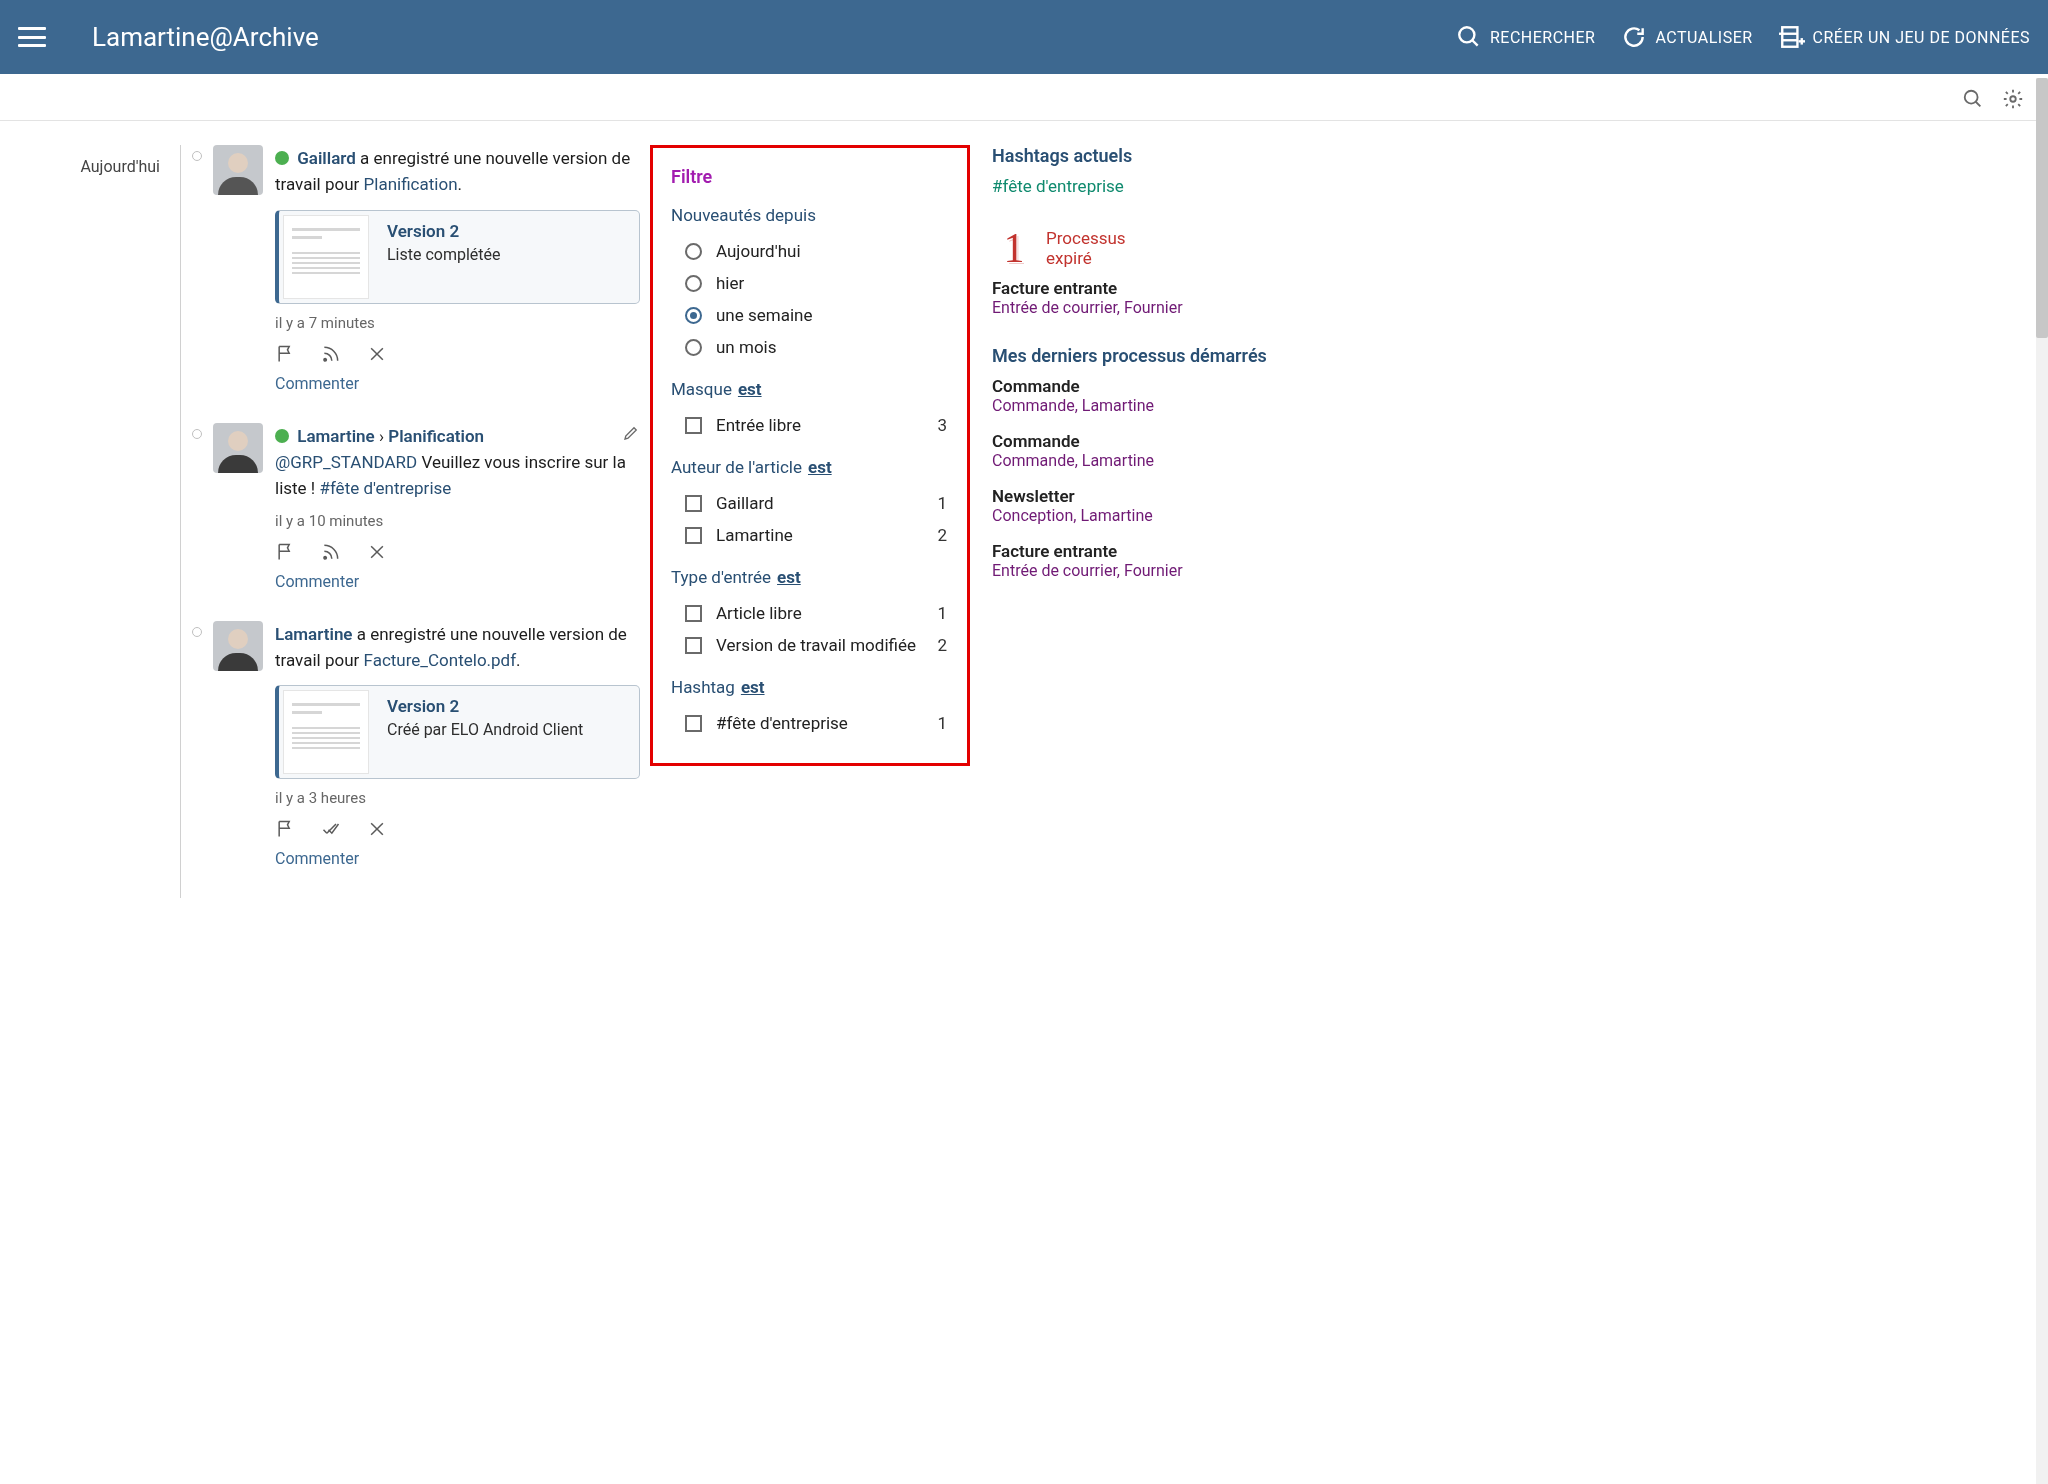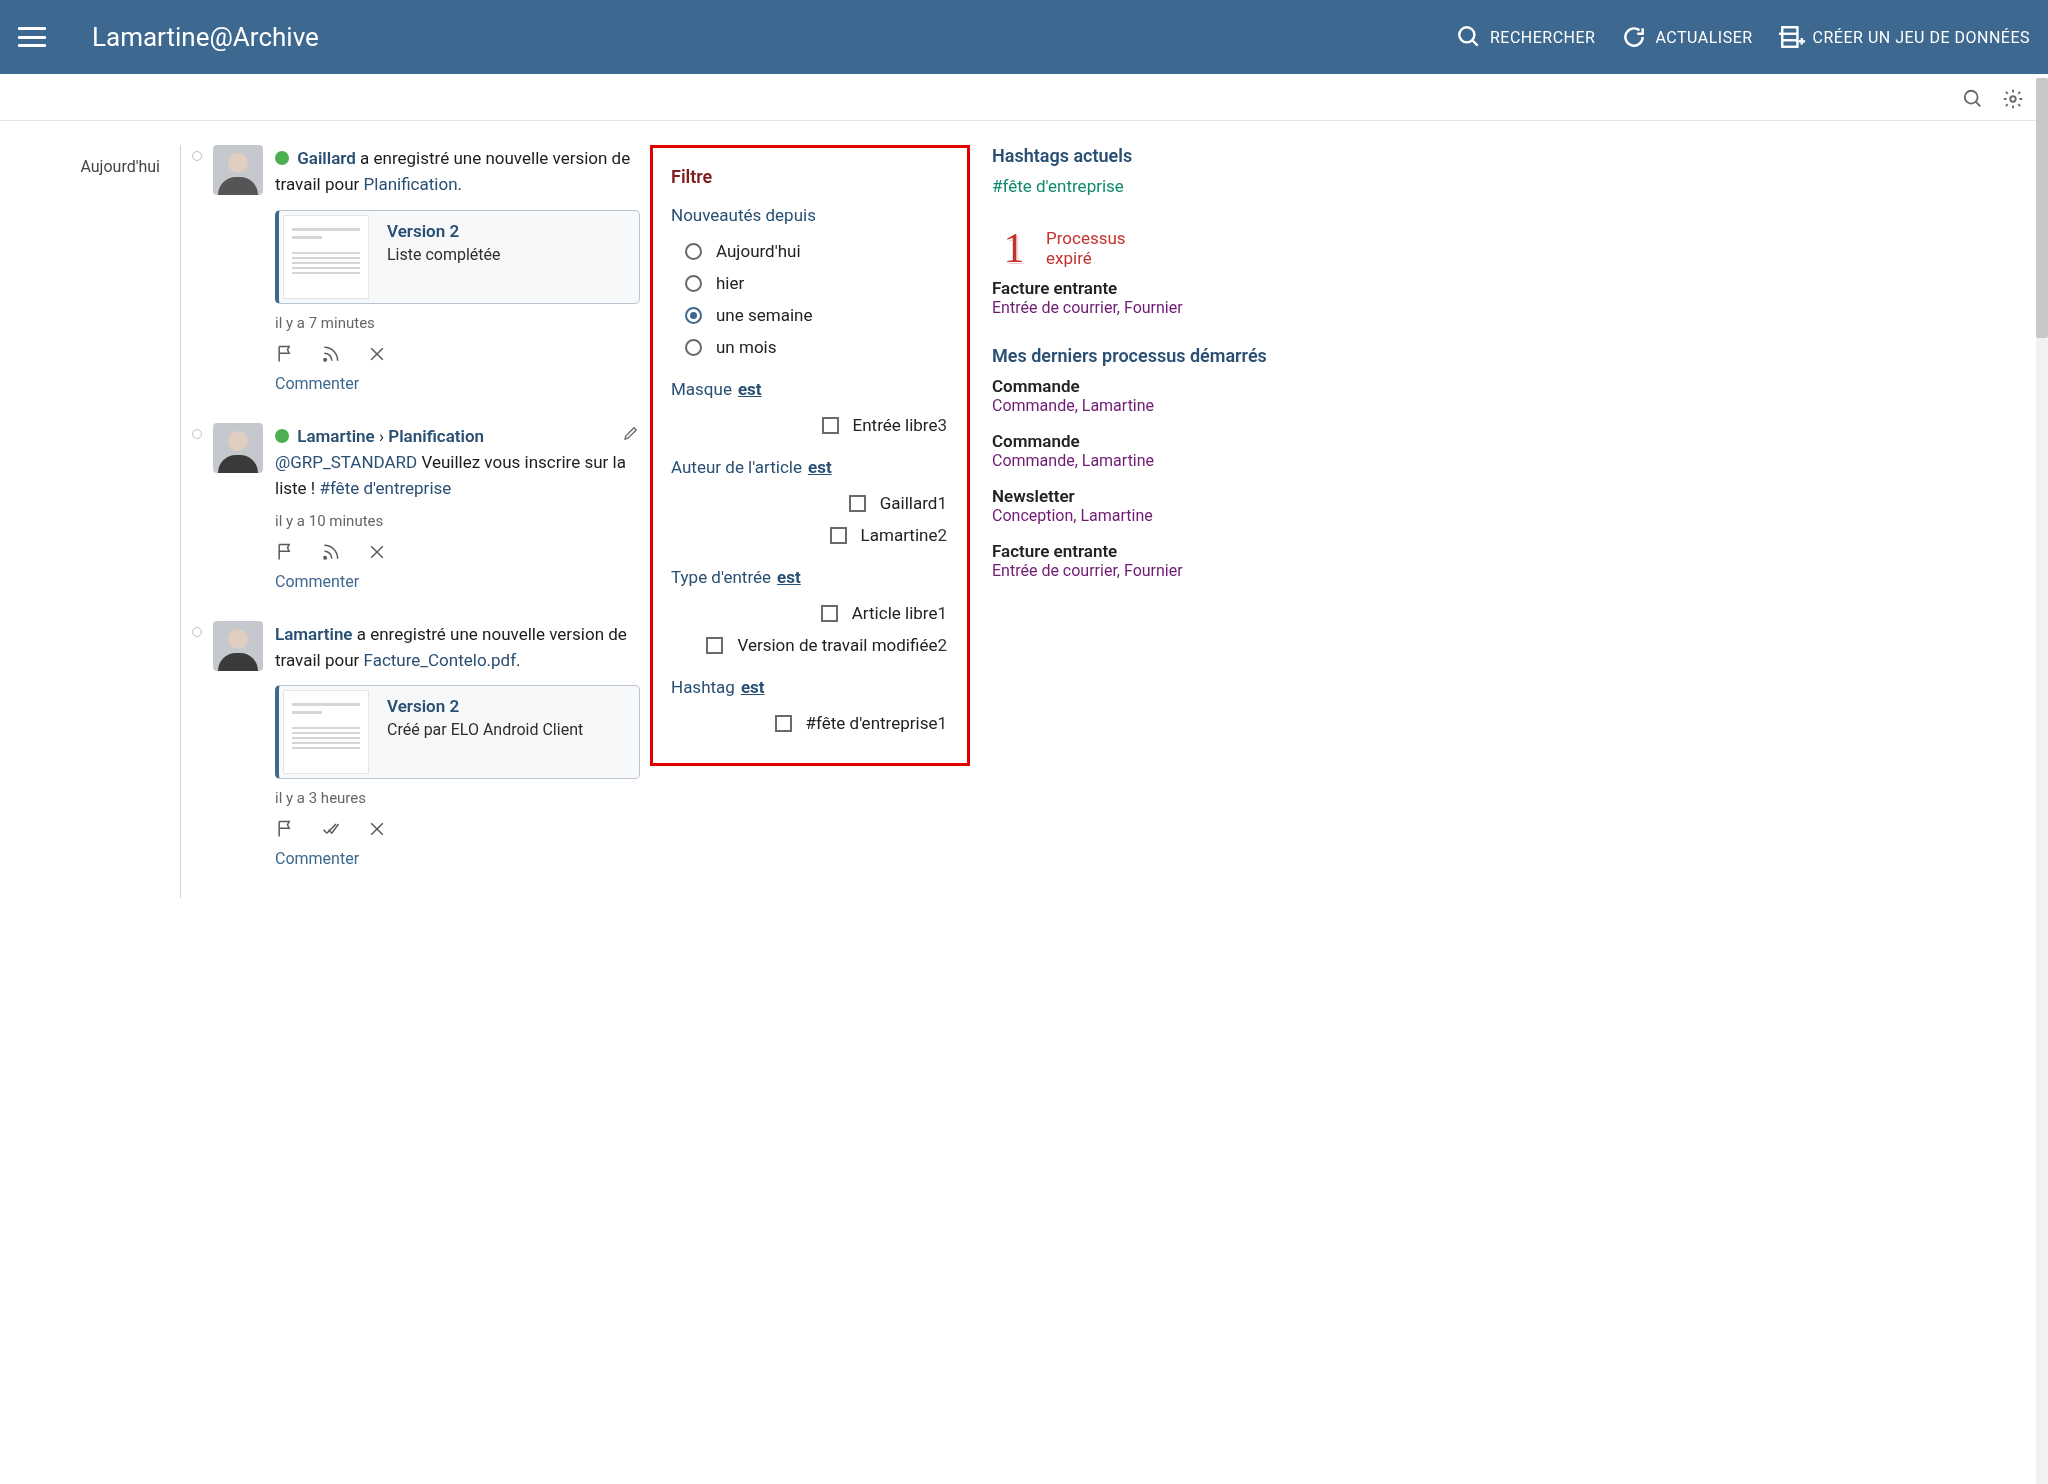--- a/index.html
+++ b/index.html
@@ -49,26 +49,26 @@
   .vc-sub { color: #2e2e2e; font-size: 16px;}
   
   .meta-row { color: #666; font-size: 15px; margin-top: 10px;}
   .icon-row { display: flex; gap: 26px; margin-top: 12px; }
   .icon-row svg { width: 20px; height: 20px; stroke: #5a5a5a; fill: none; stroke-width: 1.8; cursor: pointer;}
   .comment-link { color: #3d6890; margin-top: 10px; cursor: pointer; font-size: 16px;}
   .edit-icon { float:right; }
   .edit-icon svg{width:18px;height:18px;stroke:#6a6a6a;fill:none;stroke-width:1.8;}
   
   .filter-box { border: 3px solid #e30000; padding: 18px 18px 24px 18px; }
-  .filter-title { color: #7f1d1d; font-weight: 600; font-size: 18px; margin-bottom: 18px;}
+  .filter-title { color: #a21caf; font-weight: 600; font-size: 18px; margin-bottom: 18px;}
   .fsection { margin-bottom: 16px;}
   .fsection-head { color: #294f73; font-size: 17px; margin-bottom: 10px;}
   .est { color:#294f73; text-decoration: underline; margin-left: 6px; cursor:pointer; font-weight:700;}
   .radio-row, .check-row { display: flex; align-items: center; padding: 6px 2px 6px 14px; font-size: 17px; color:#222; cursor:pointer;}
-  .check-row { padding-left: 14px; justify-content: flex-end;}
+  .check-row { padding-left: 14px; justify-content: space-between;}
   .check-left { display:flex; align-items:center;}
   .radio { width: 17px; height: 17px; border: 2px solid #6a6a6a; border-radius: 50%; margin-right: 14px; position: relative;}
   .radio.checked { border-color: #3d6890; }
   .radio.checked::after { content:""; position:absolute; inset:3px; background:#3d6890; border-radius:50%;}
   .chk { width: 17px; height: 17px; border: 2px solid #6a6a6a; margin-right: 14px;}
   .count { color: #333; }
   
   .side-sec h3 { color: #294f73; font-size: 18px; font-weight: 600; margin-bottom: 10px;}
   .side-sec { margin-bottom: 28px;}
   .hashtag-live { color: #0f8a6e; font-size: 17px; cursor:pointer;}

